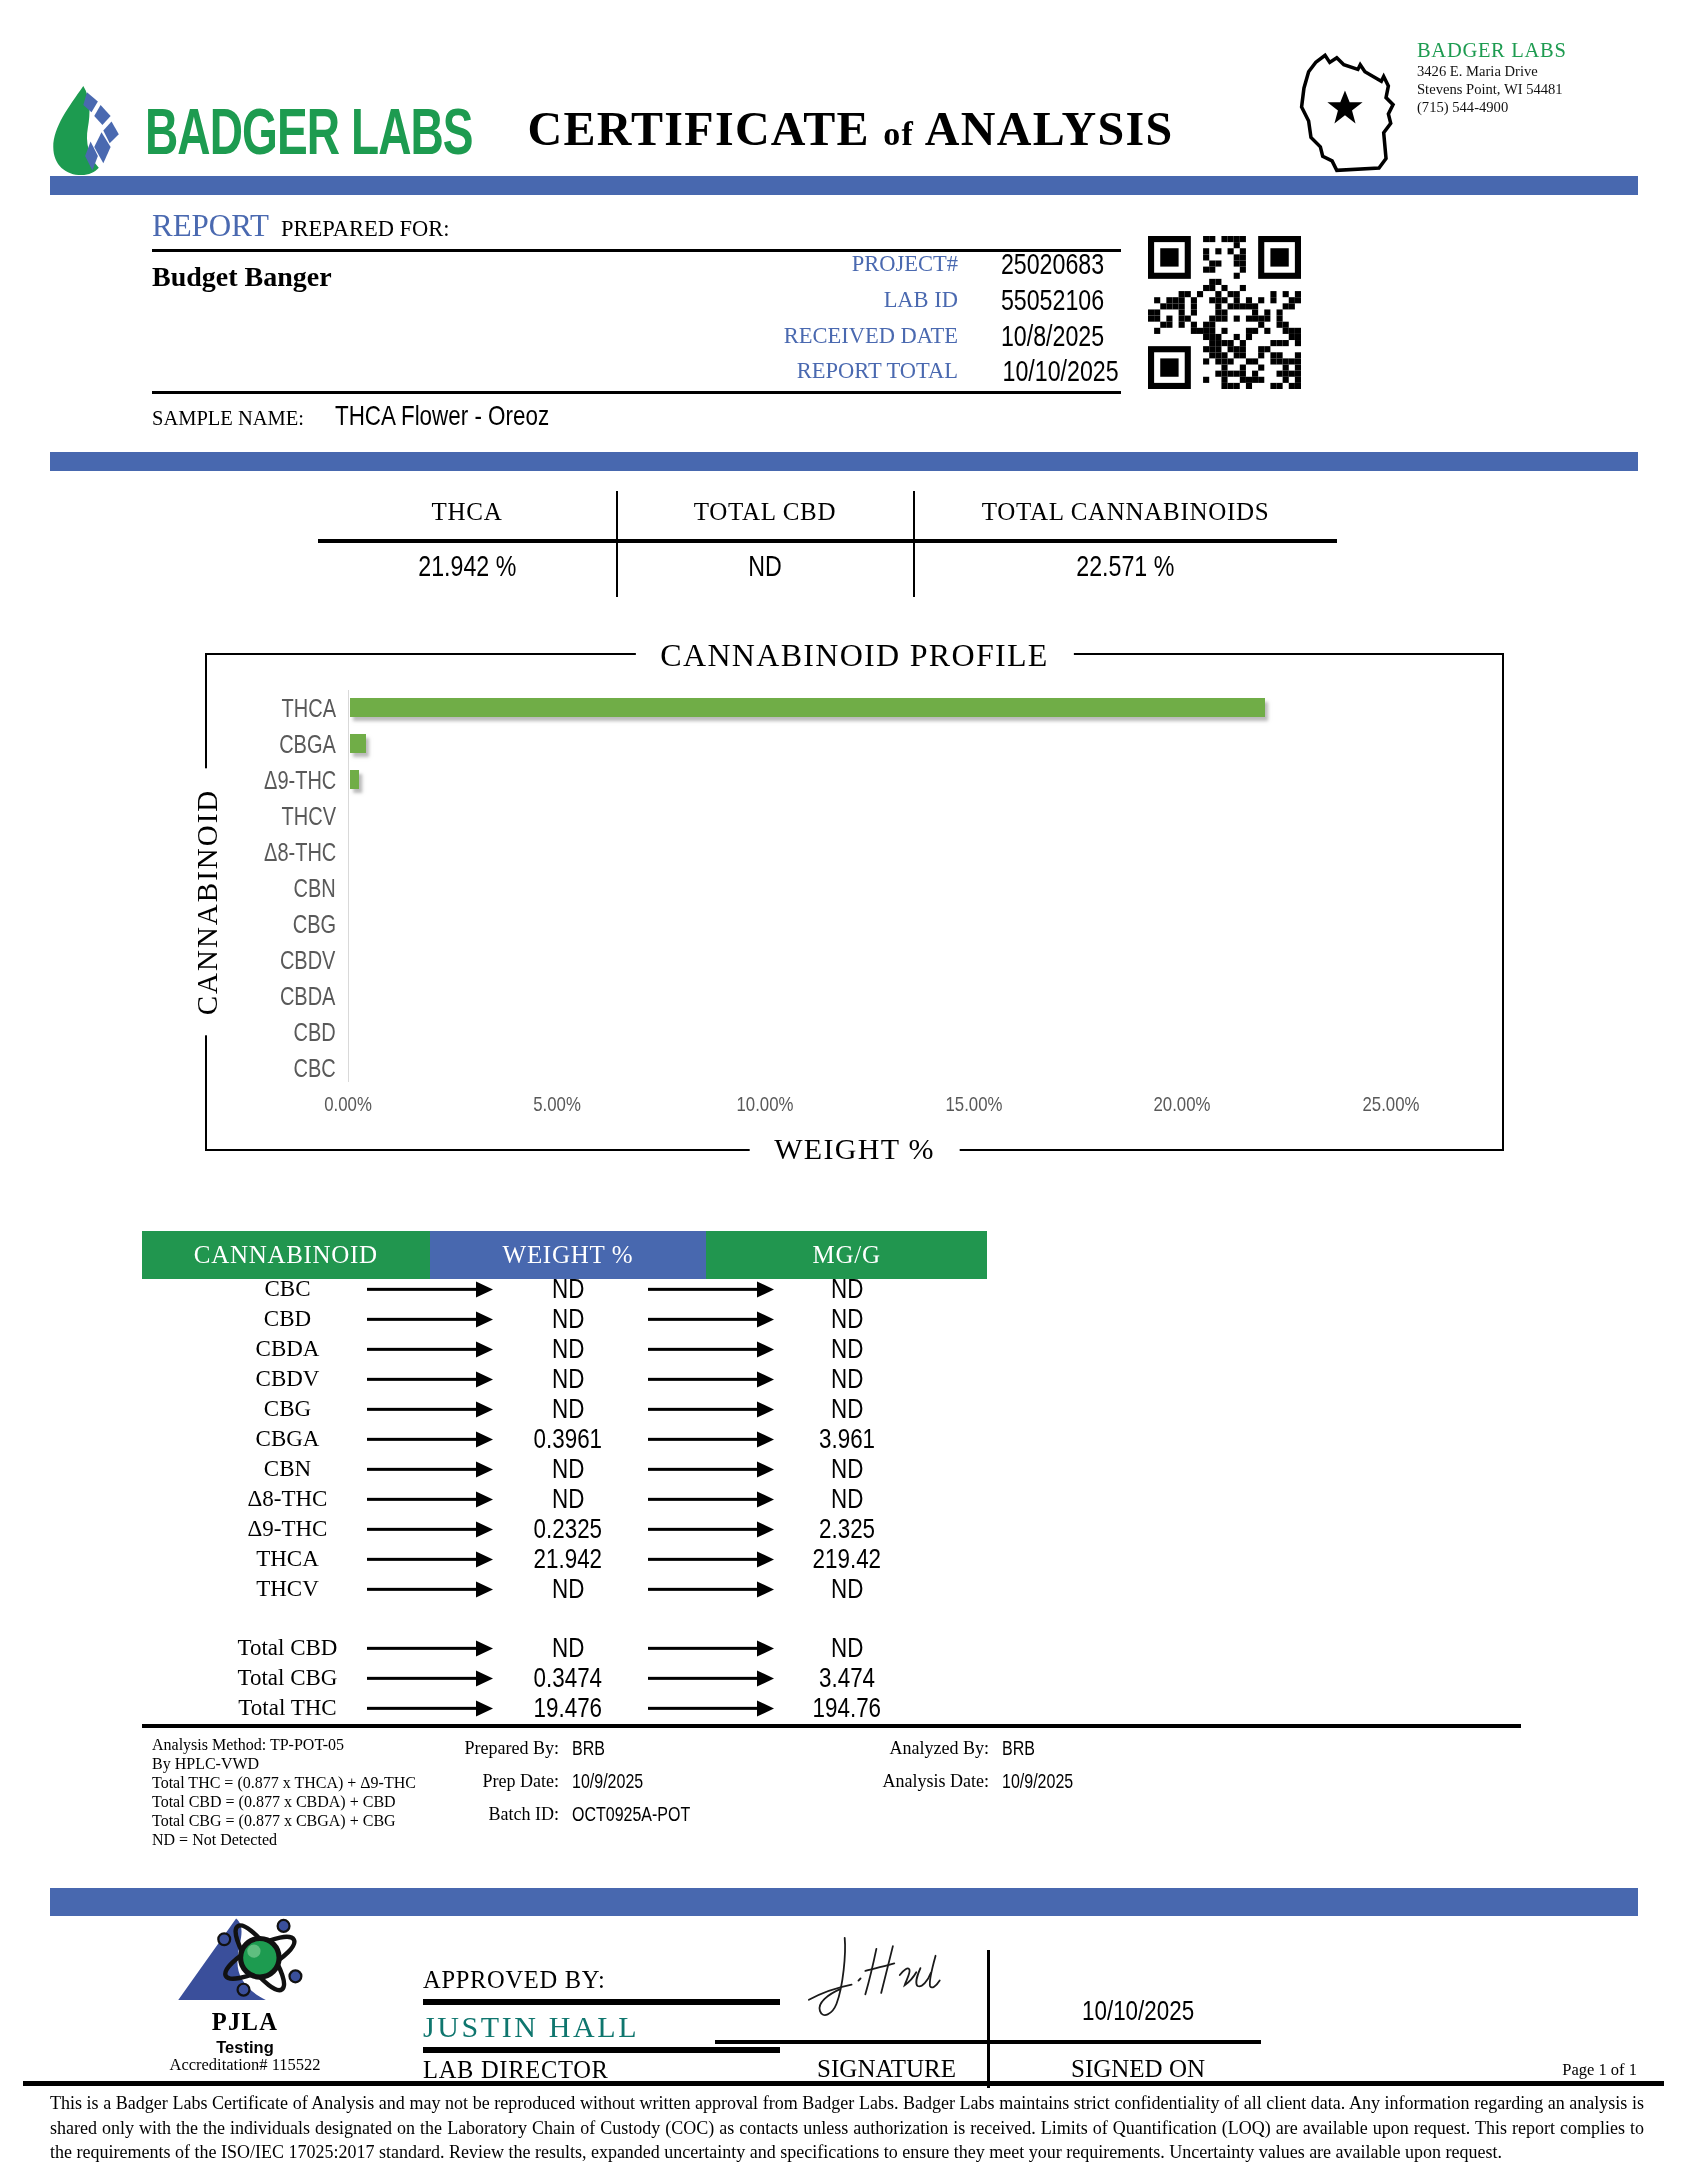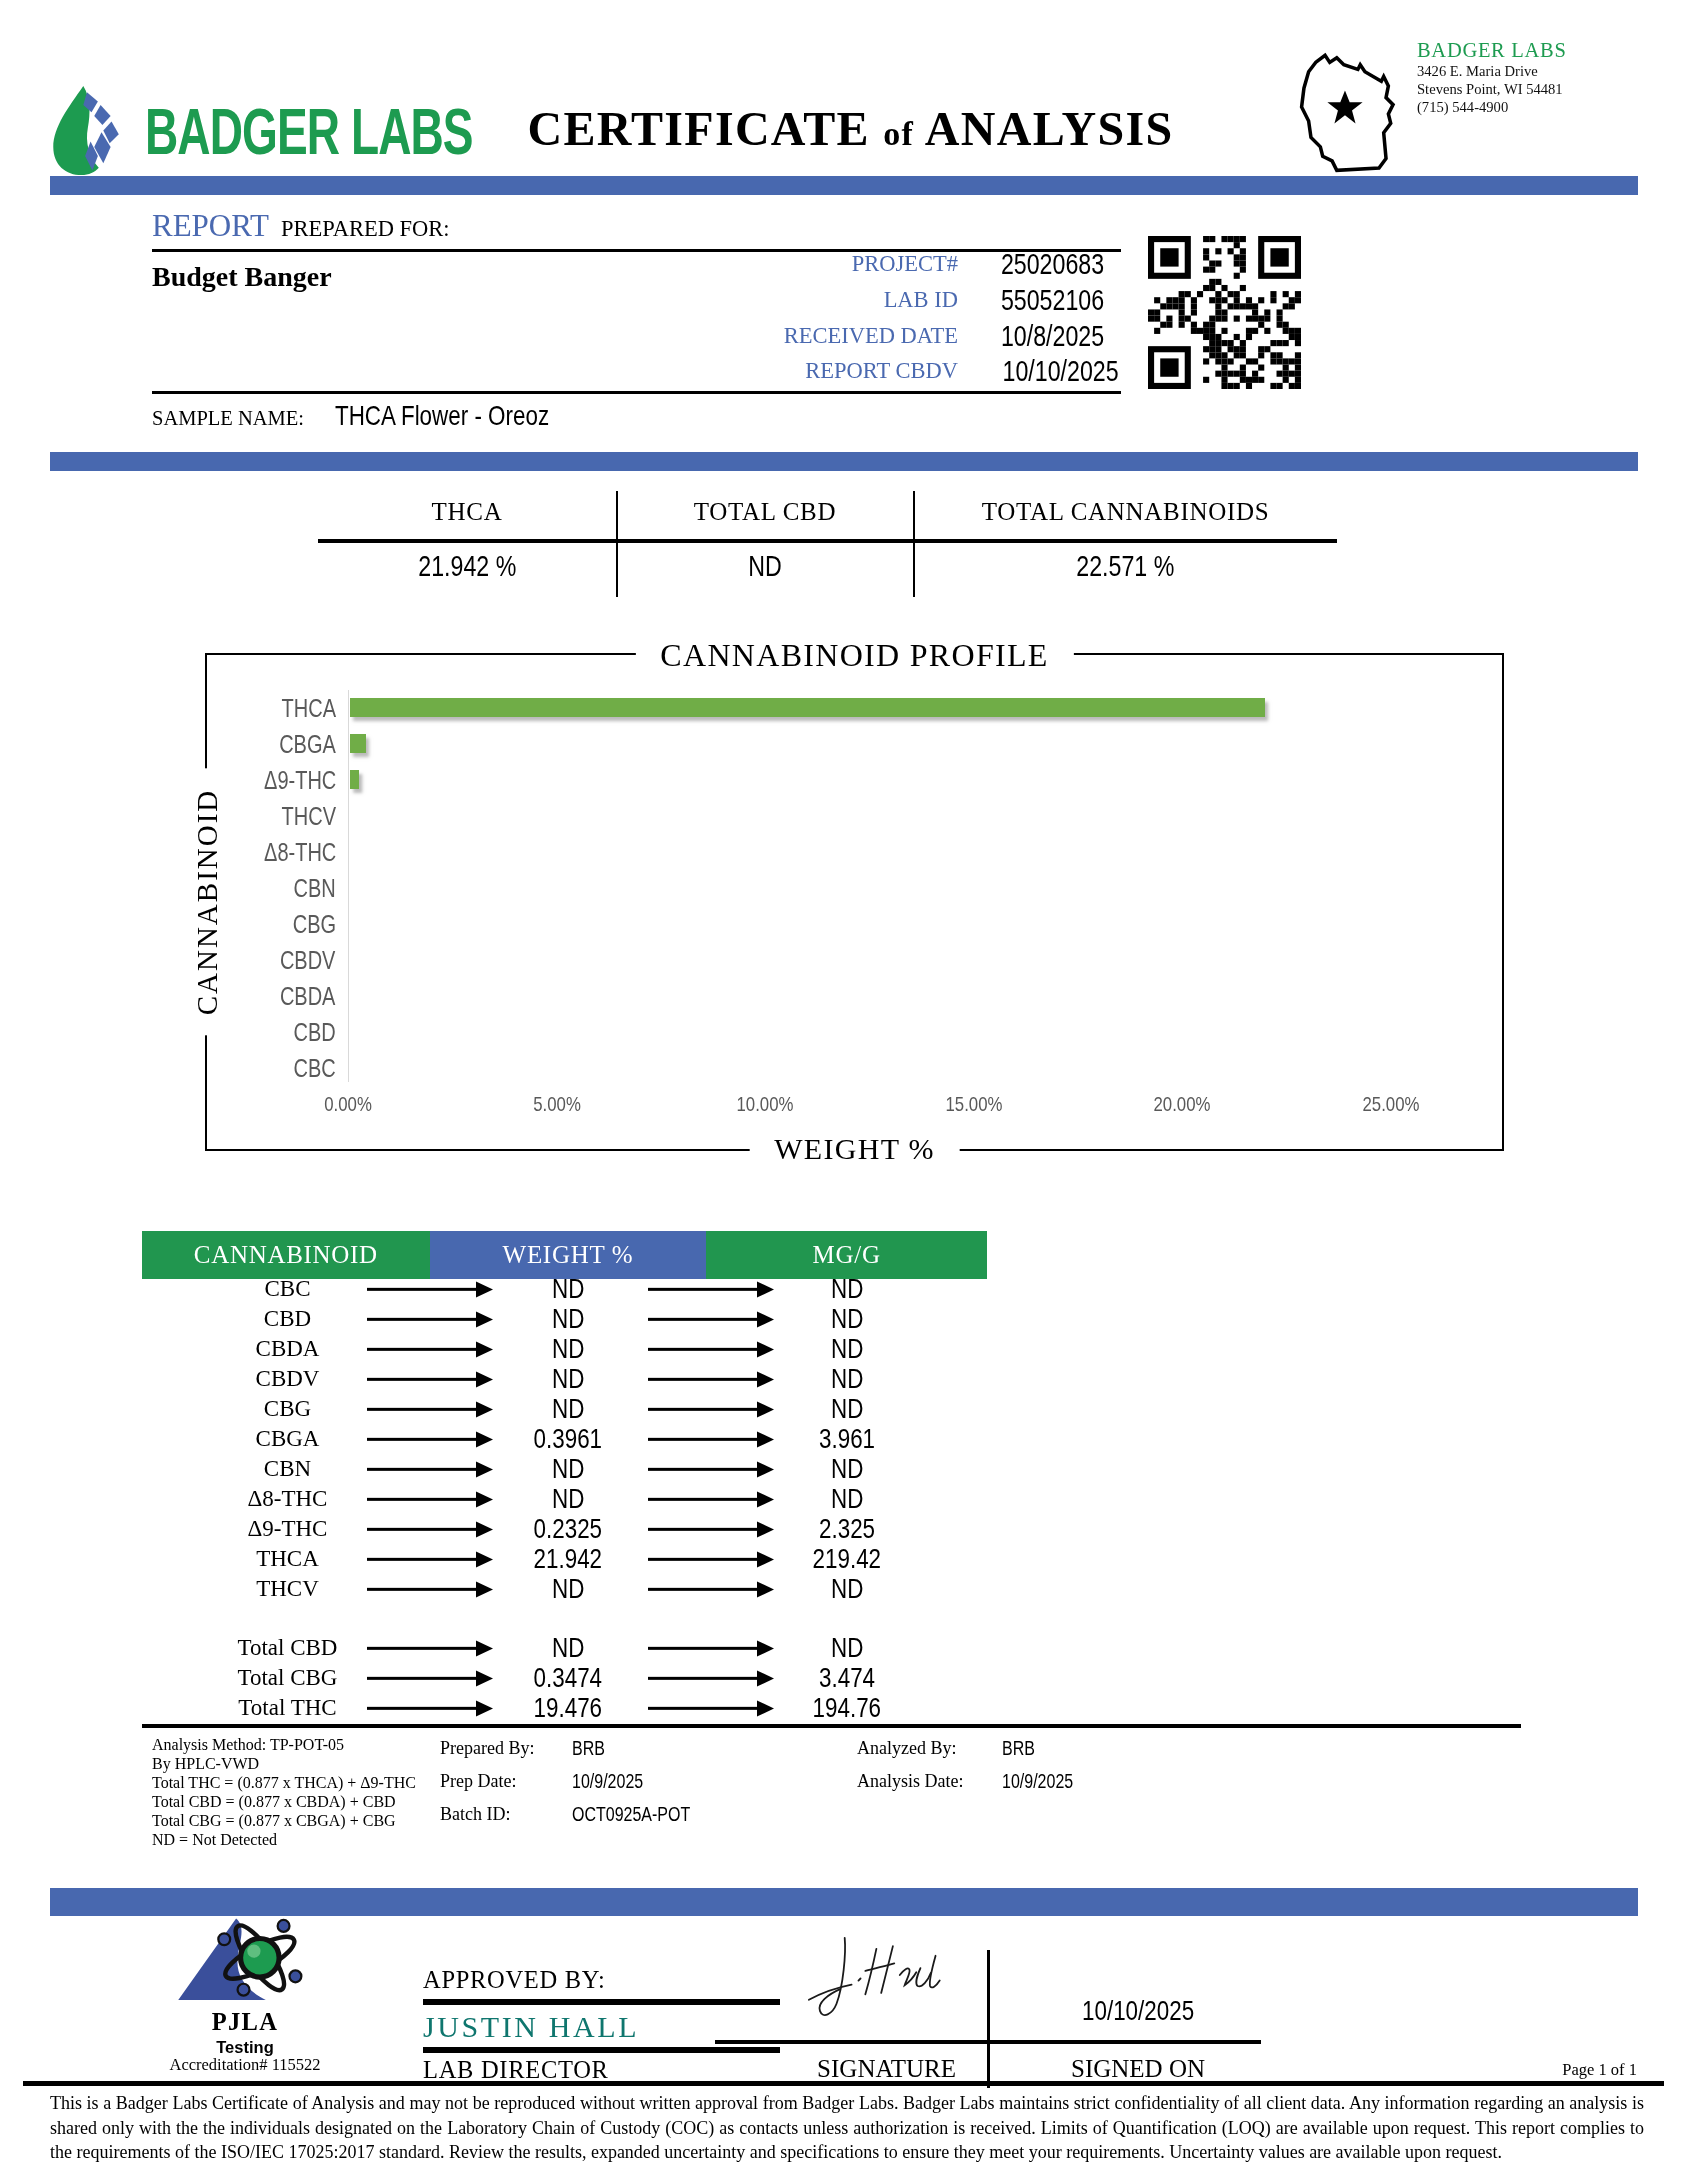--- a/index.html
+++ b/index.html
@@ -88,21 +88,21 @@
   .arr::before{content:"";position:absolute;left:0;right:13.2px;top:50%;transform:translateY(-50%);
         height:3.3px;background:#000;}
   .arr::after{content:"";position:absolute;right:0;top:50%;transform:translateY(-50%);
         width:0;height:0;border-left:17px solid #000;border-top:8px solid transparent;
         border-bottom:8px solid transparent;}
   .totals-gap{height:29px;}
   .table-rule{left:142px;top:1724px;width:1379px;height:4px;background:#000;}
   
   .notes-method{left:152px;top:1735px;width:284px;font-size:16px;line-height:19px;}
   .note-col{width:423px;}
-  .noterow{display:flex;align-items:center;height:33px;}
+  .noterow{display:flex;align-items:center;height:33px;text-align:right;}
   .n-label{font-size:18px;white-space:nowrap;}
   .n-value{font-size:20px;margin-left:13.2px;white-space:nowrap;}
   .nc2{left:440px;top:1732px;}
   .nc2 .n-label{width:119px;}
   .nc3{left:857px;top:1732px;}
   .nc3 .n-label{width:132px;}
   
   .pjla{left:139px;top:1917px;width:212px;text-align:center;}
   .pjla-name{left:139px;top:2008px;width:212px;text-align:center;font-weight:bold;
         font-size:24.5px;letter-spacing:1.3px;}
@@ -182,21 +182,21 @@
   </div>
   <div class="abs fieldrow" style="top:282px;">
     <span class="f-label">LAB ID</span>
     <span class="f-value cond">55052106</span>
   </div>
   <div class="abs fieldrow" style="top:318px;">
     <span class="f-label">RECEIVED DATE</span>
     <span class="f-value cond">10/8/2025</span>
   </div>
   <div class="abs fieldrow" style="top:353px;">
-    <span class="f-label">REPORT CBDV</span>
+    <span class="f-label">REPORT TOTAL</span>
     <span class="f-value cond">10/10/2025</span>
   </div>
 
   <div class="abs rule rule2"></div>
 
   <div class="abs sample">
     <span class="sl">SAMPLE NAME:</span>
     <span class="sv cond cond-l">THCA Flower - Oreoz</span>
   </div>
 

